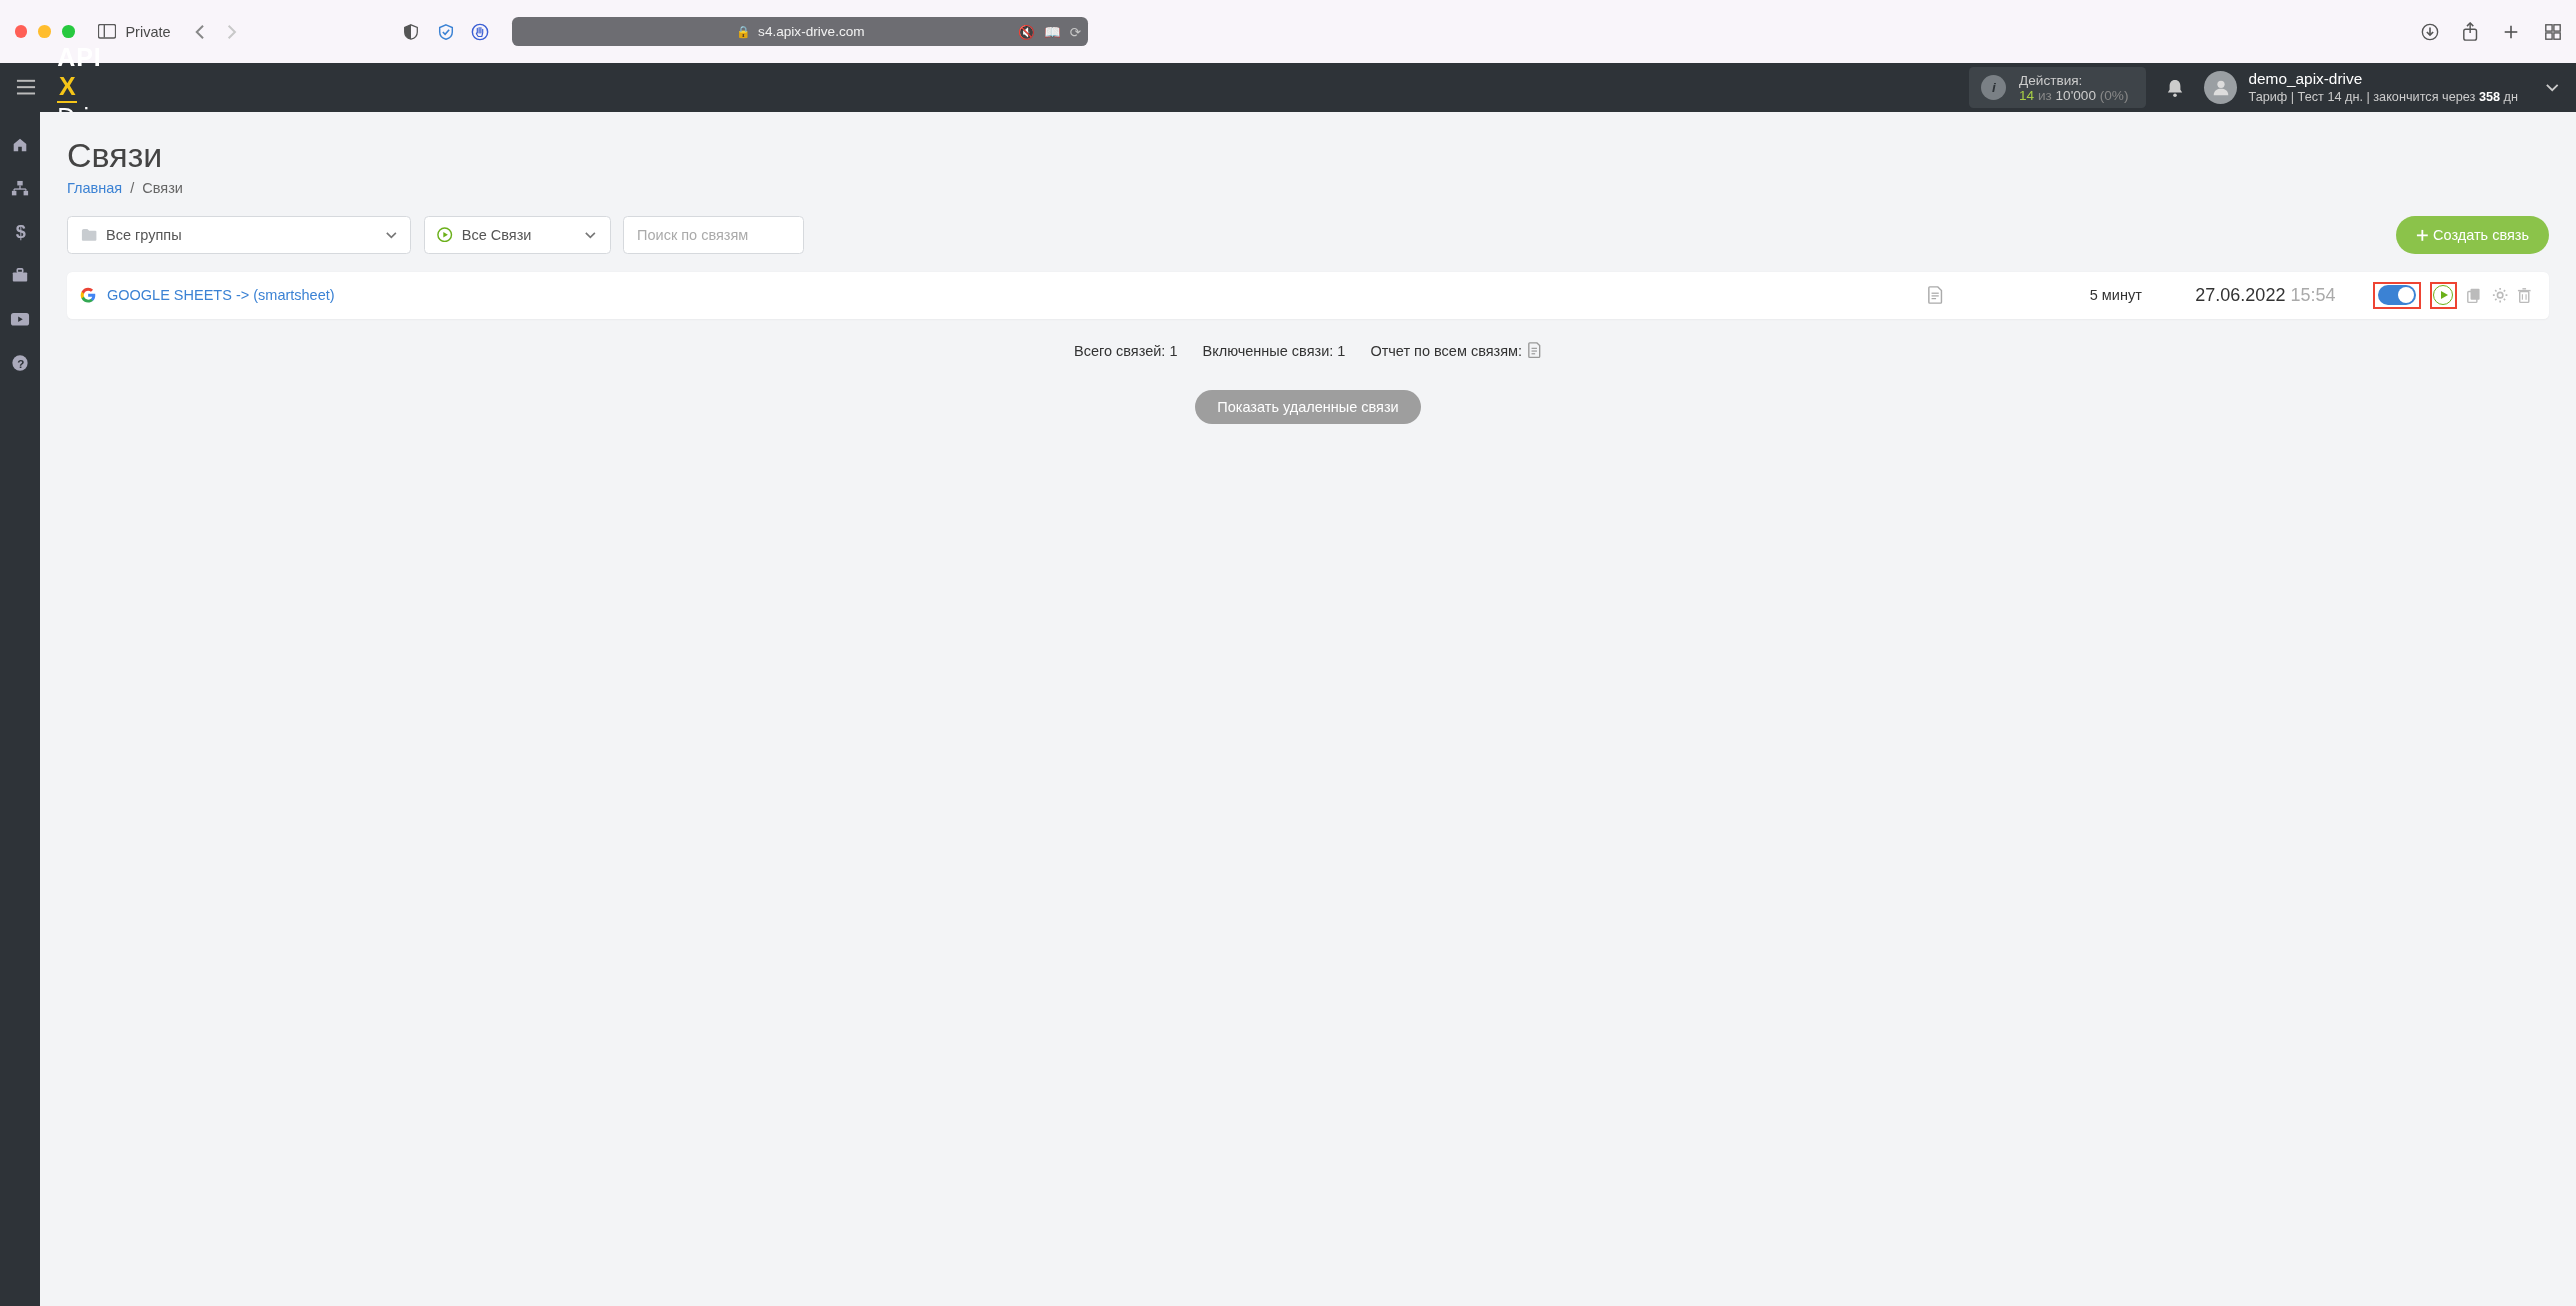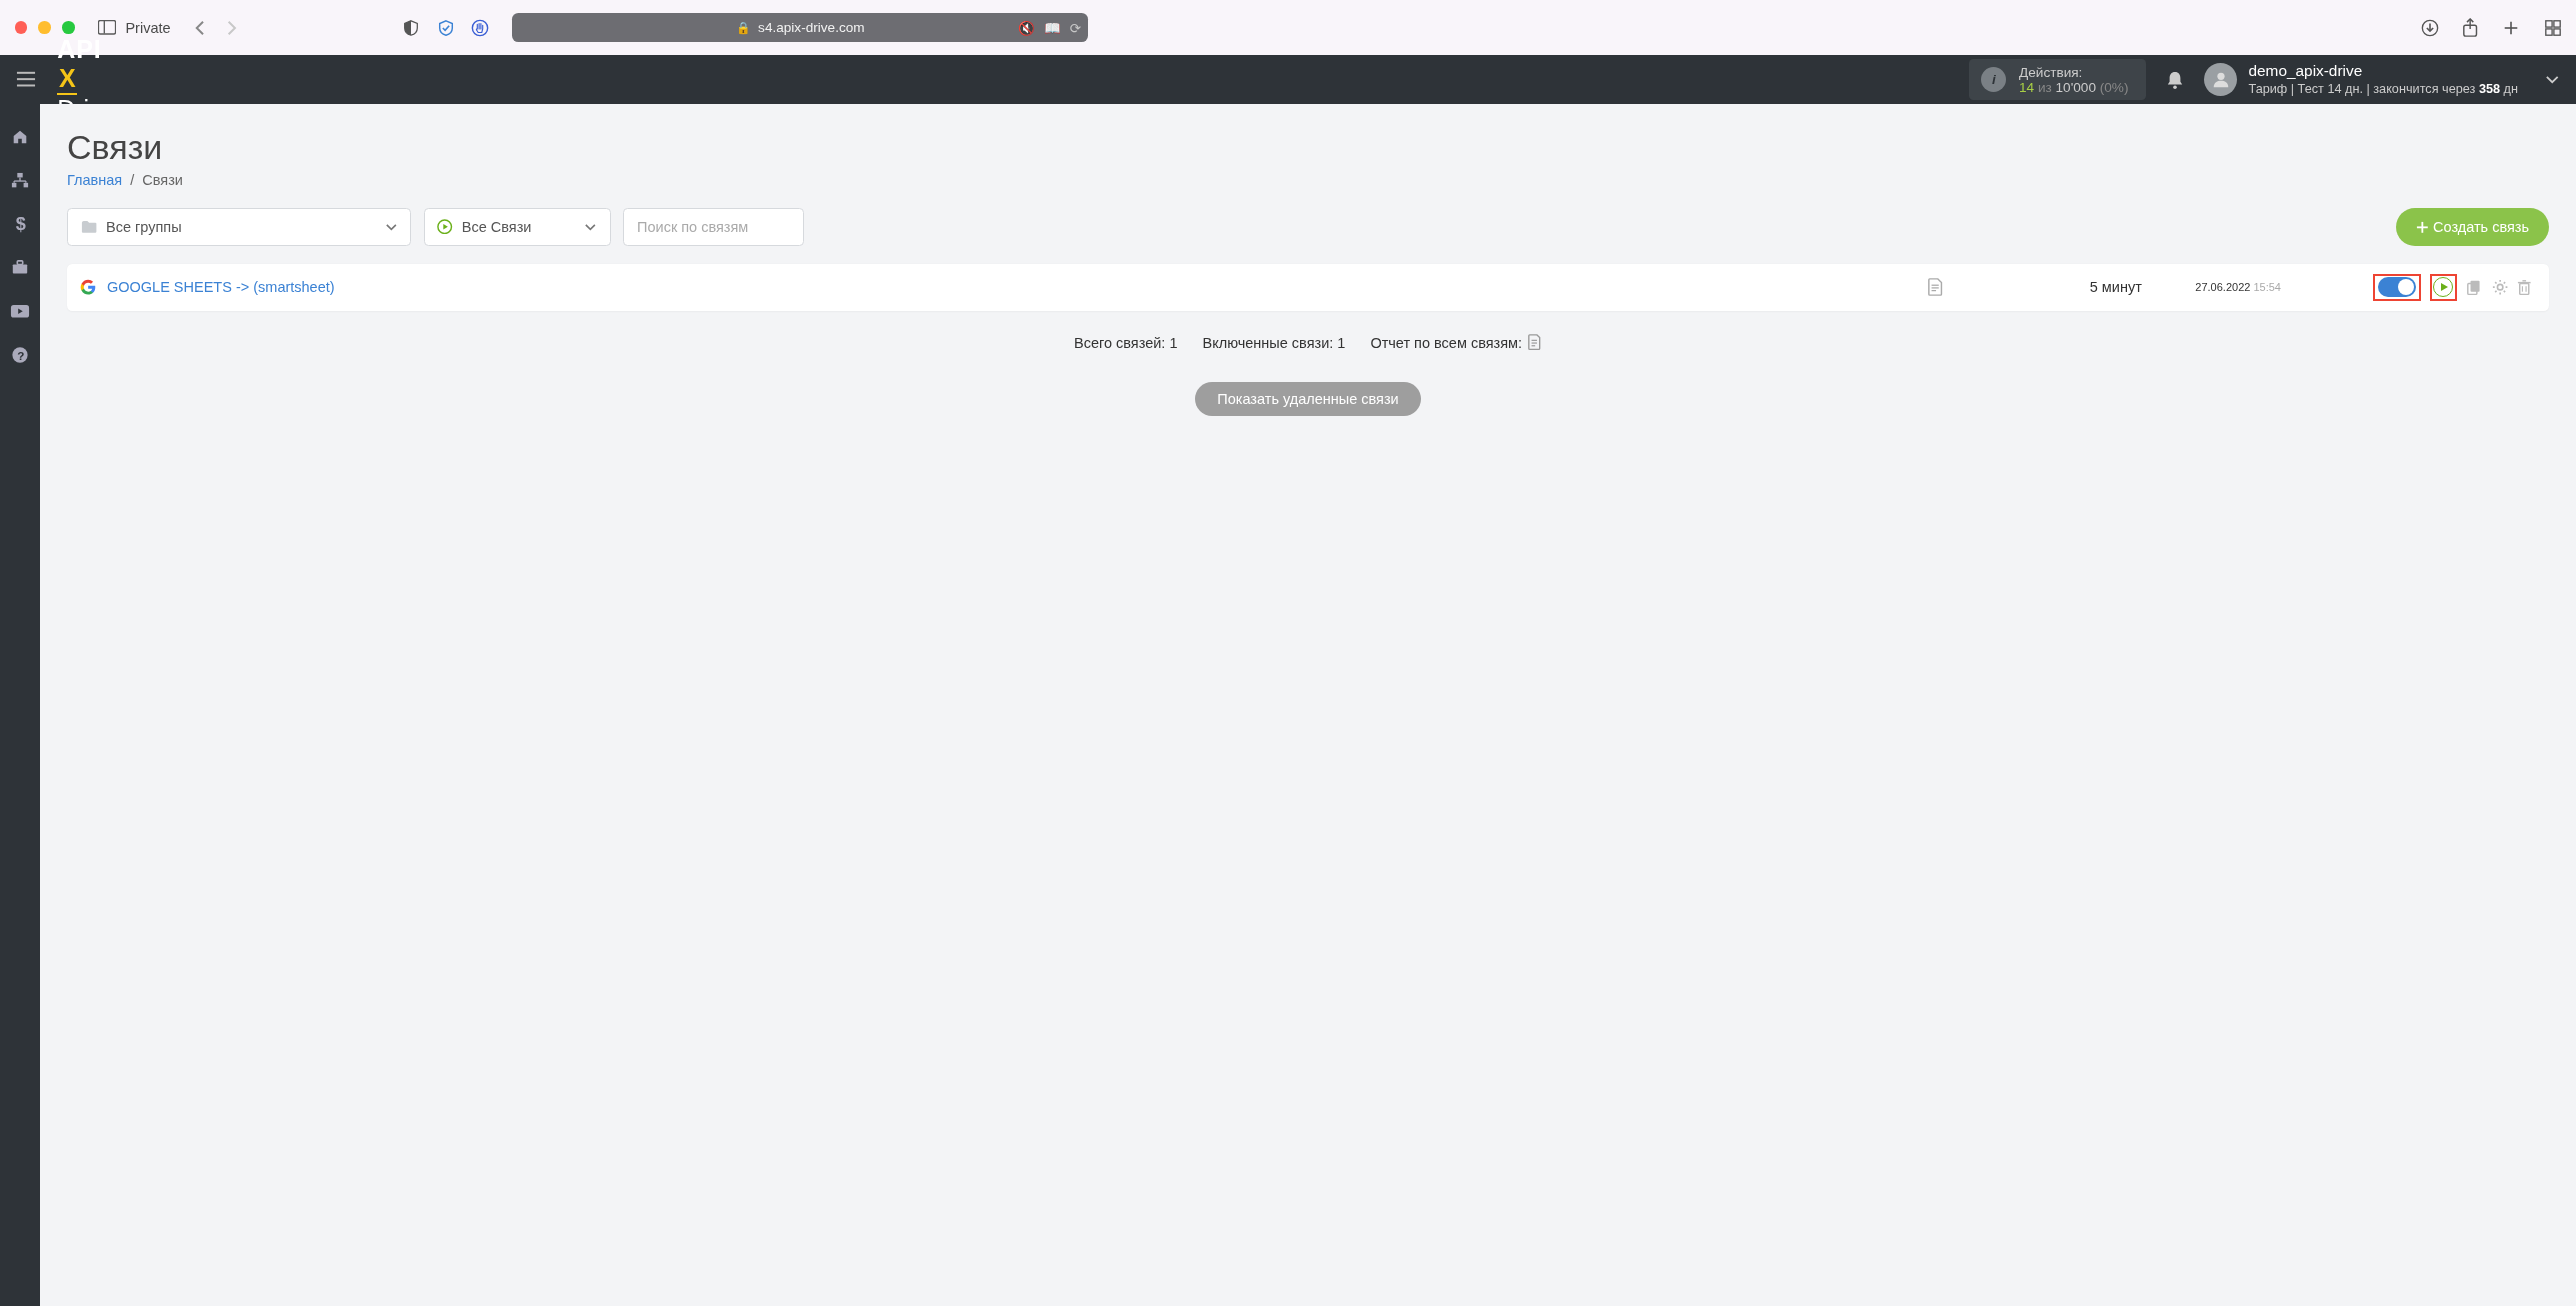--- a/index.html
+++ b/index.html
@@ -1,19 +1,19 @@
 <!DOCTYPE html>
 <html style="font-size:14.5px"><head>
 <meta charset="utf-8">
 <style>
 * { margin: 0; padding: 0; box-sizing: border-box; }
 body { font-family: -apple-system, BlinkMacSystemFont, "Segoe UI", Arial, sans-serif; background: #f9f7fa; width: 2576px; height: 1306px; overflow: hidden; }
 
 
-.browser-bar { height: 55px; background: #f9f5fa; display: flex; align-items: center; padding: 0 14.5px; gap: 7.2px; }
+.browser-bar { height: 63px; background: #f9f5fa; display: flex; align-items: center; padding: 0 14.5px; gap: 7.2px; }
 .traffic-lights { display: flex; gap: 11px; margin-right: 14.5px; }
 .tl { width: 12.7px; height: 12.7px; border-radius: 50%; }
 .tl-red { background: #ff5f56; } .tl-yellow { background: #ffbd2e; } .tl-green { background: #27c93f; }
 .browser-icon { width: 22px; height: 22px; display: flex; align-items: center; justify-content: center; color: #5a5a5a; cursor: pointer; }
 .nav-arrow { width: 23.5px; height: 23.5px; display:flex; align-items:center; justify-content:center; color:#9c9c9c; cursor:pointer; font-size: 20px; }
 .private-label { color: #4a4a4a; font-size: 14.5px; font-weight: 500; margin-right: 11px; }
 .spacer-sm { width: 145px; }
 .ext-icons { display: flex; gap: 16.3px; align-items: center; margin-right: 16.3px; }
 .url-bar { flex: none; width: 576px; height: 29px; background: #6d6d72; border-radius: 6.3px; display: flex; align-items: center; justify-content: center; color: #f2f2f2; font-size: 13.6px; gap:7.2px; position: relative; }
 .url-bar .lock { font-size: 11.8px; }
@@ -64,21 +64,21 @@
 .th-interval { width: 159px; }
 .th-date { width: 178px; }
 .th-auto { width: 163px; }
 
 .conn-row { background:#fff; border-radius:5.4px; height:47px; display:flex; align-items:center; padding:0 12.7px; box-shadow: 0 0.9px 1.8px rgba(0,0,0,.04); }
 .conn-name { flex:1; display:flex; align-items:center; gap:11px; }
 .g-icon { width:16.3px; height:16.3px; }
 .conn-link { color:#3b82d4; font-size:14.5px; text-decoration:none; }
 .td-log { width:109px; display:flex; align-items:center; justify-content:flex-start; }
 .td-interval { width:159px; color:#333; font-size:14.5px; text-align:center; }
-.td-date { width:178px; font-size:11px; color:#333; }
+.td-date { width:178px; font-size:18px; color:#333; }
 .td-date .time { color:#aaa; }
 .td-auto { width:163px; display:flex; align-items:center; gap:9px; }
 
 .toggle-wrap { border: 2.7px solid #e43; padding:1.8px 2.7px; }
 .toggle { width:38px; height:20px; background:#3b82d4; border-radius:10px; position:relative; cursor:pointer; }
 .toggle::after { content:""; position:absolute; right:1.8px; top:1.8px; width:16.3px; height:16.3px; background:#fff; border-radius:50%; }
 .play-wrap { border: 2.7px solid #e43; padding:1.8px; }
 .play-btn { width:20px; height:20px; border:1.8px solid #6bb01a; border-radius:50%; display:flex; align-items:center; justify-content:center; cursor:pointer; }
 .play-btn::before { content:""; border-left:7.2px solid #6bb01a; border-top:4.5px solid transparent; border-bottom:4.5px solid transparent; margin-left:1.8px; }
 .row-action { color:#bbb; cursor:pointer; }

